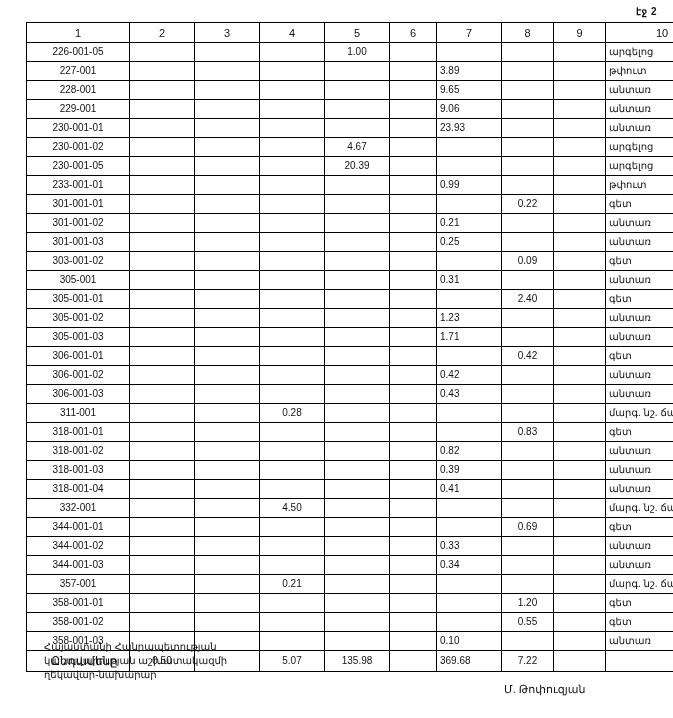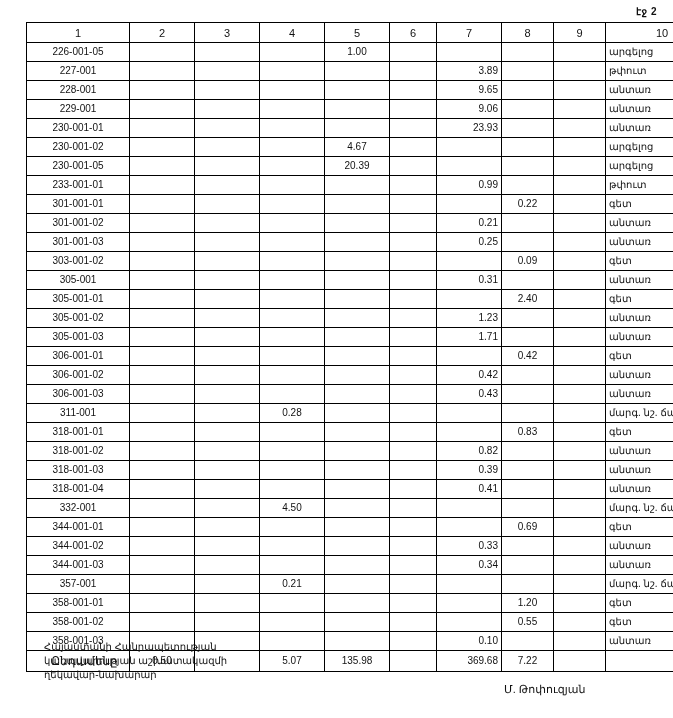--- a/index.html
+++ b/index.html
@@ -55,21 +55,21 @@
     text-align: center;
     height: 19px;
     font-size: 11px;
   }
   td.c1 { width: 96px; text-align: center; padding-left: 5px; }
   td.c2 { width: 58px; text-align: center; }
   td.c3 { width: 58px; text-align: center; }
   td.c4 { width: 58px; text-align: center; }
   td.c5 { width: 58px; text-align: center; }
   td.c6 { width: 40px; text-align: center; }
-  td.c7 { width: 58px; text-align: right; }
+  td.c7 { width: 58px; text-align: left; }
   td.c8 { width: 45px; text-align: center; }
   td.c9 { width: 45px; text-align: center; }
   td.c10 { width: 106px; text-align: left; padding-left: 5px; }
   tr.total-row td {
     height: 20px;
   }
   tr.total-row td.c1 {
     text-align: center;
     font-size: 12px;
     padding-left: 16px;

